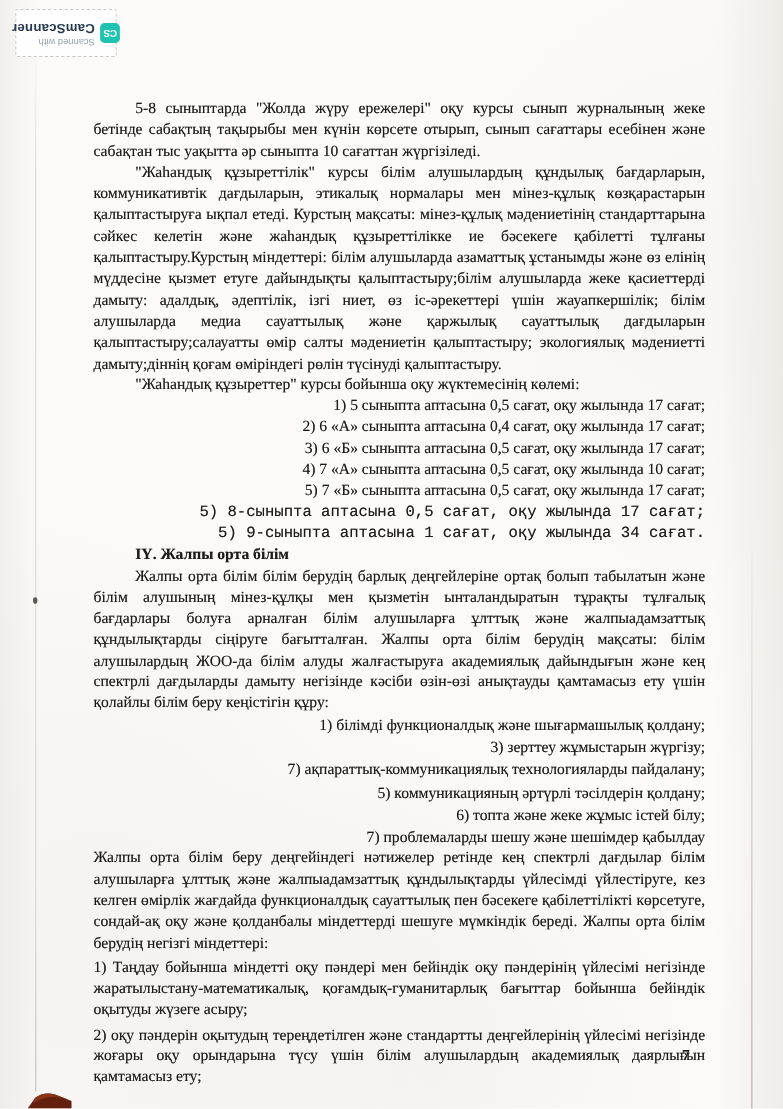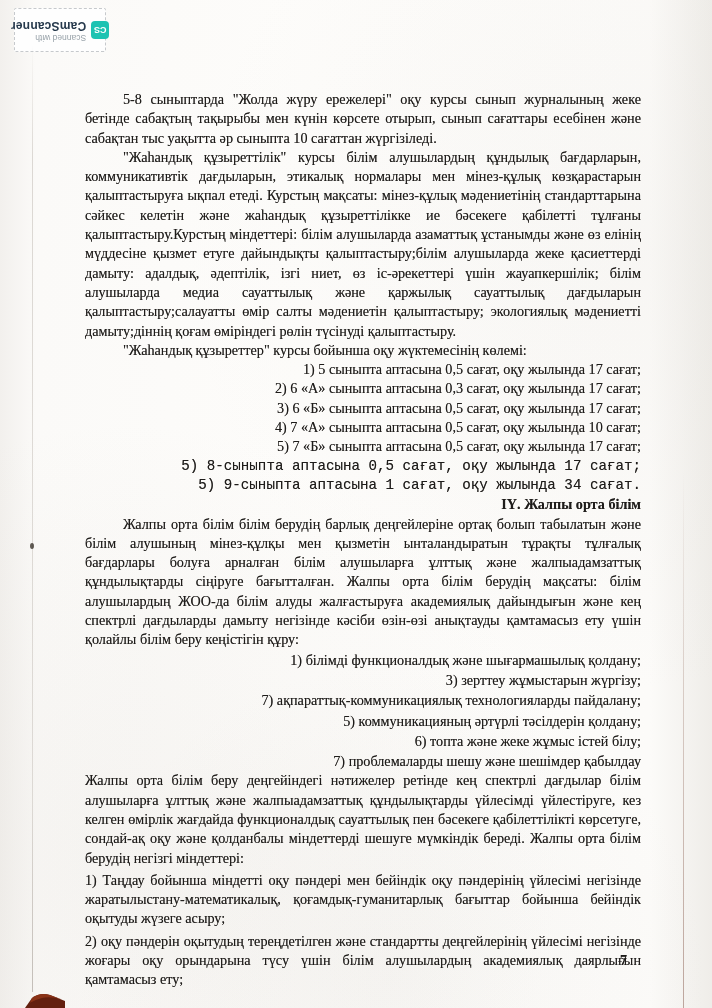--- a/index.html
+++ b/index.html
@@ -40,21 +40,21 @@
   .artifact{position:absolute;left:24px;top:991px;}
   
   .docbody{
     position:absolute;left:85px;top:90px;width:556px;
     color:#1e1c1a;font-size:14.2px;line-height:19.3px;
     text-shadow:0 0 .4px rgba(25,22,20,.55);
   }
   .docbody p{margin:0;}
   .p{text-align:justify;}
   .ind{text-indent:38px;}
-  .h{font-weight:bold;text-indent:38px;text-align:right;}
+  .h{font-weight:bold;text-indent:38px;text-align:left;}
   .li{text-align:right;}
   .shift{padding-left:5px;font-family:Liberation Mono, monospace;}
   .sp{margin-top:1px !important;}
   .gap{margin-top:3px !important;}
   .pagenum{
     position:absolute;left:620px;top:953px;
     font-family:"Liberation Serif","DejaVu Serif",serif;
     font-weight:bold;font-size:14px;color:#1c1a18;
     text-shadow:0 0 .4px rgba(25,22,20,.55);
   }
@@ -74,21 +74,21 @@
 
   <div class="fold-left"></div>
   <div class="fold-right"></div>
   <div class="speck"></div>
 
   <div class="docbody" id="doc-body">
       <p class="p ind">5-8 сыныптарда "Жолда жүру ережелері" оқу курсы сынып журналының жеке бетінде сабақтың тақырыбы мен күнін көрсете отырып, сынып сағаттары есебінен және сабақтан тыс уақытта әр сыныпта 10 сағаттан жүргізіледі.</p>
       <p class="p ind">"Жаһандық құзыреттілік" курсы білім алушылардың құндылық бағдарларын, коммуникативтік дағдыларын, этикалық нормалары мен мінез-құлық көзқарастарын қалыптастыруға ықпал етеді. Курстың мақсаты: мінез-құлық мәдениетінің стандарттарына сәйкес келетін және жаһандық құзыреттілікке ие бәсекеге қабілетті тұлғаны қалыптастыру.Курстың міндеттері: білім алушыларда азаматтық ұстанымды және өз елінің мүддесіне қызмет етуге дайындықты қалыптастыру;білім алушыларда жеке қасиеттерді дамыту: адалдық, әдептілік, ізгі ниет, өз іс-әрекеттері үшін жауапкершілік; білім алушыларда медиа сауаттылық және қаржылық сауаттылық дағдыларын қалыптастыру;салауатты өмір салты мәдениетін қалыптастыру; экологиялық мәдениетті дамыту;діннің қоғам өміріндегі рөлін түсінуді қалыптастыру.</p>
       <p class="p ind">"Жаһандық құзыреттер" курсы бойынша оқу жүктемесінің көлемі:</p>
       <p class="li">1) 5 сыныпта аптасына 0,5 сағат, оқу жылында 17 сағат;</p>
-      <p class="li">2) 6 «А» сыныпта аптасына 0,3 сағат, оқу жылында 17 сағат;</p>
+      <p class="li">2) 6 «А» сыныпта аптасына 0,4 сағат, оқу жылында 17 сағат;</p>
       <p class="li">3) 6 «Б» сыныпта аптасына 0,5 сағат, оқу жылында 17 сағат;</p>
       <p class="li">4) 7 «А» сыныпта аптасына 0,5 сағат, оқу жылында 10 сағат;</p>
       <p class="li">5) 7 «Б» сыныпта аптасына 0,5 сағат, оқу жылында 17 сағат;</p>
       <p class="li shift">5) 8-сыныпта аптасына 0,5 сағат, оқу жылында 17 сағат;</p>
       <p class="li shift">5) 9-сыныпта аптасына 1 сағат, оқу жылында 34 сағат.</p>
       <p class="h">ІҮ. Жалпы орта білім</p>
       <p class="p ind">Жалпы орта білім білім берудің барлық деңгейлеріне ортақ болып табылатын және білім алушының мінез-құлқы мен қызметін ынталандыратын тұрақты тұлғалық бағдарлары болуға арналған білім алушыларға ұлттық және жалпыадамзаттық құндылықтарды сіңіруге бағытталған. Жалпы орта білім берудің мақсаты: білім алушылардың ЖОО-да білім алуды жалғастыруға академиялық дайындығын және кең спектрлі дағдыларды дамыту негізінде кәсіби өзін-өзі анықтауды қамтамасыз ету үшін қолайлы білім беру кеңістігін құру:</p>
       <p class="li sp">1) білімді функционалдық және шығармашылық қолдану;</p>
       <p class="li sp">3) зерттеу жұмыстарын жүргізу;</p>
       <p class="li sp">7) ақпараттық-коммуникациялық технологияларды пайдалану;</p>

